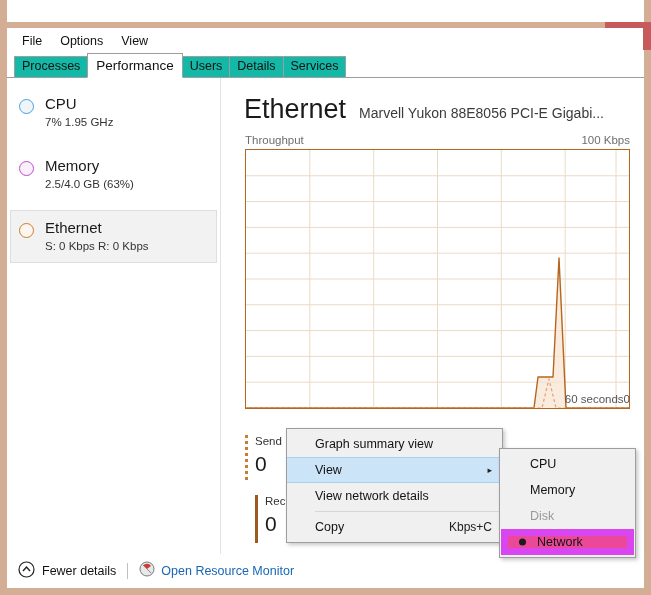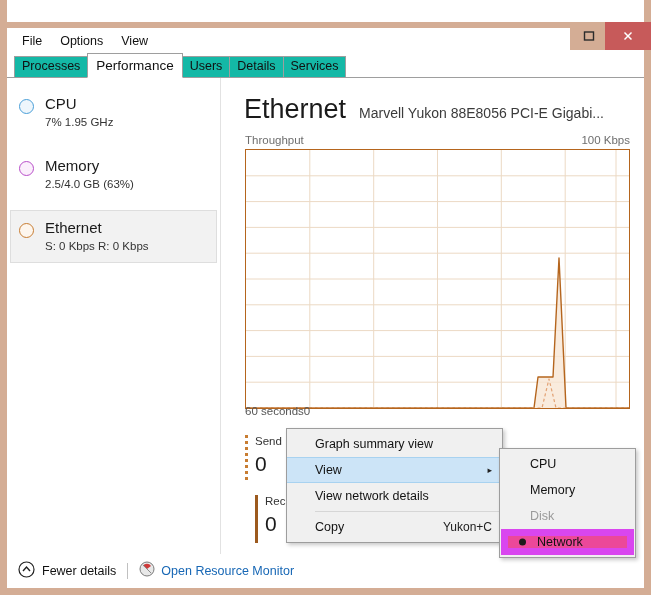--- a/index.html
+++ b/index.html
@@ -76,21 +76,21 @@
     width: 46px;
     background: #c75a5a;
     color: #ffffff;
     font-size: 15px;
   }
 
   
   .menubar {
     position: absolute;
     left: 7px; top: 28px;
-    width: 563px;
+    width: 636px;
     height: 25px;
     background: #ffffff;
     display: flex;
     align-items: center;
     padding-left: 6px;
     box-sizing: border-box;
   }
   .menubar-item {
     font-size: 12.5px;
     color: #111111;
@@ -242,24 +242,24 @@
     box-sizing: border-box;
     overflow: hidden;
   }
   .graph-grid {
     position: absolute;
     left: 0; top: 0;
     width: 100%; height: 100%;
   }
   .graph-axis {
     position: absolute;
-    left: 24px; top: 327px;
+    left: 24px; top: 315px;
     width: 385px;
     display: flex;
-    justify-content: flex-start;
+    justify-content: flex-end;
     font-size: 11.5px;
     color: #555555;
   }
 
   
   .stats {
     position: absolute;
     left: 24px; top: 355px;
     width: 385px;
     display: flex;
@@ -608,21 +608,21 @@
     <div class="ctxitem highlight">
       <span>View</span>
       <span class="arrow">▸</span>
     </div>
     <div class="ctxitem">
       <span>View network details</span>
     </div>
     <div class="ctxsep"></div>
     <div class="ctxitem">
       <span>Copy</span>
-      <span class="accel">Yukon+C</span>
+      <span class="accel">Kbps+C</span>
     </div>
   </div>
 
   <div class="submenu">
     <div class="gutter"></div>
     <div class="subitem">
       <span>CPU</span>
     </div>
     <div class="subitem">
       <span>Memory</span>

